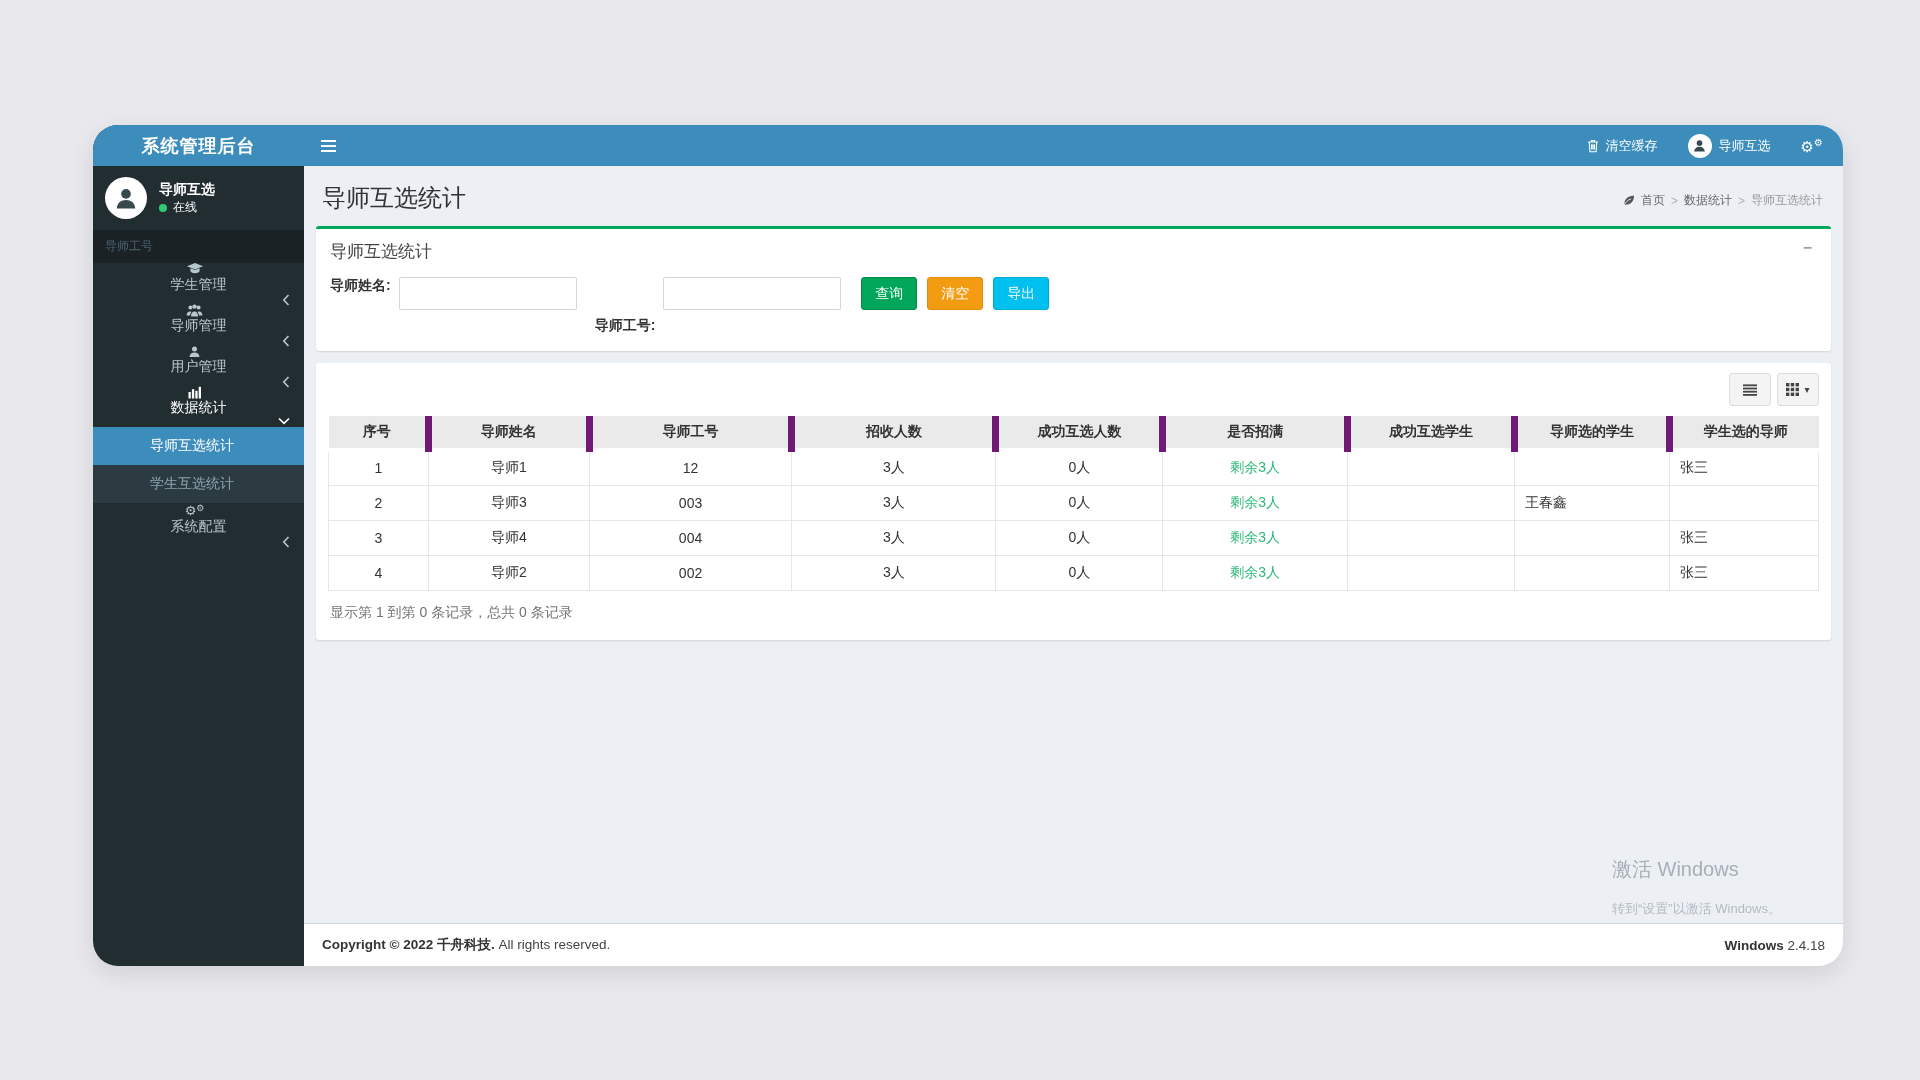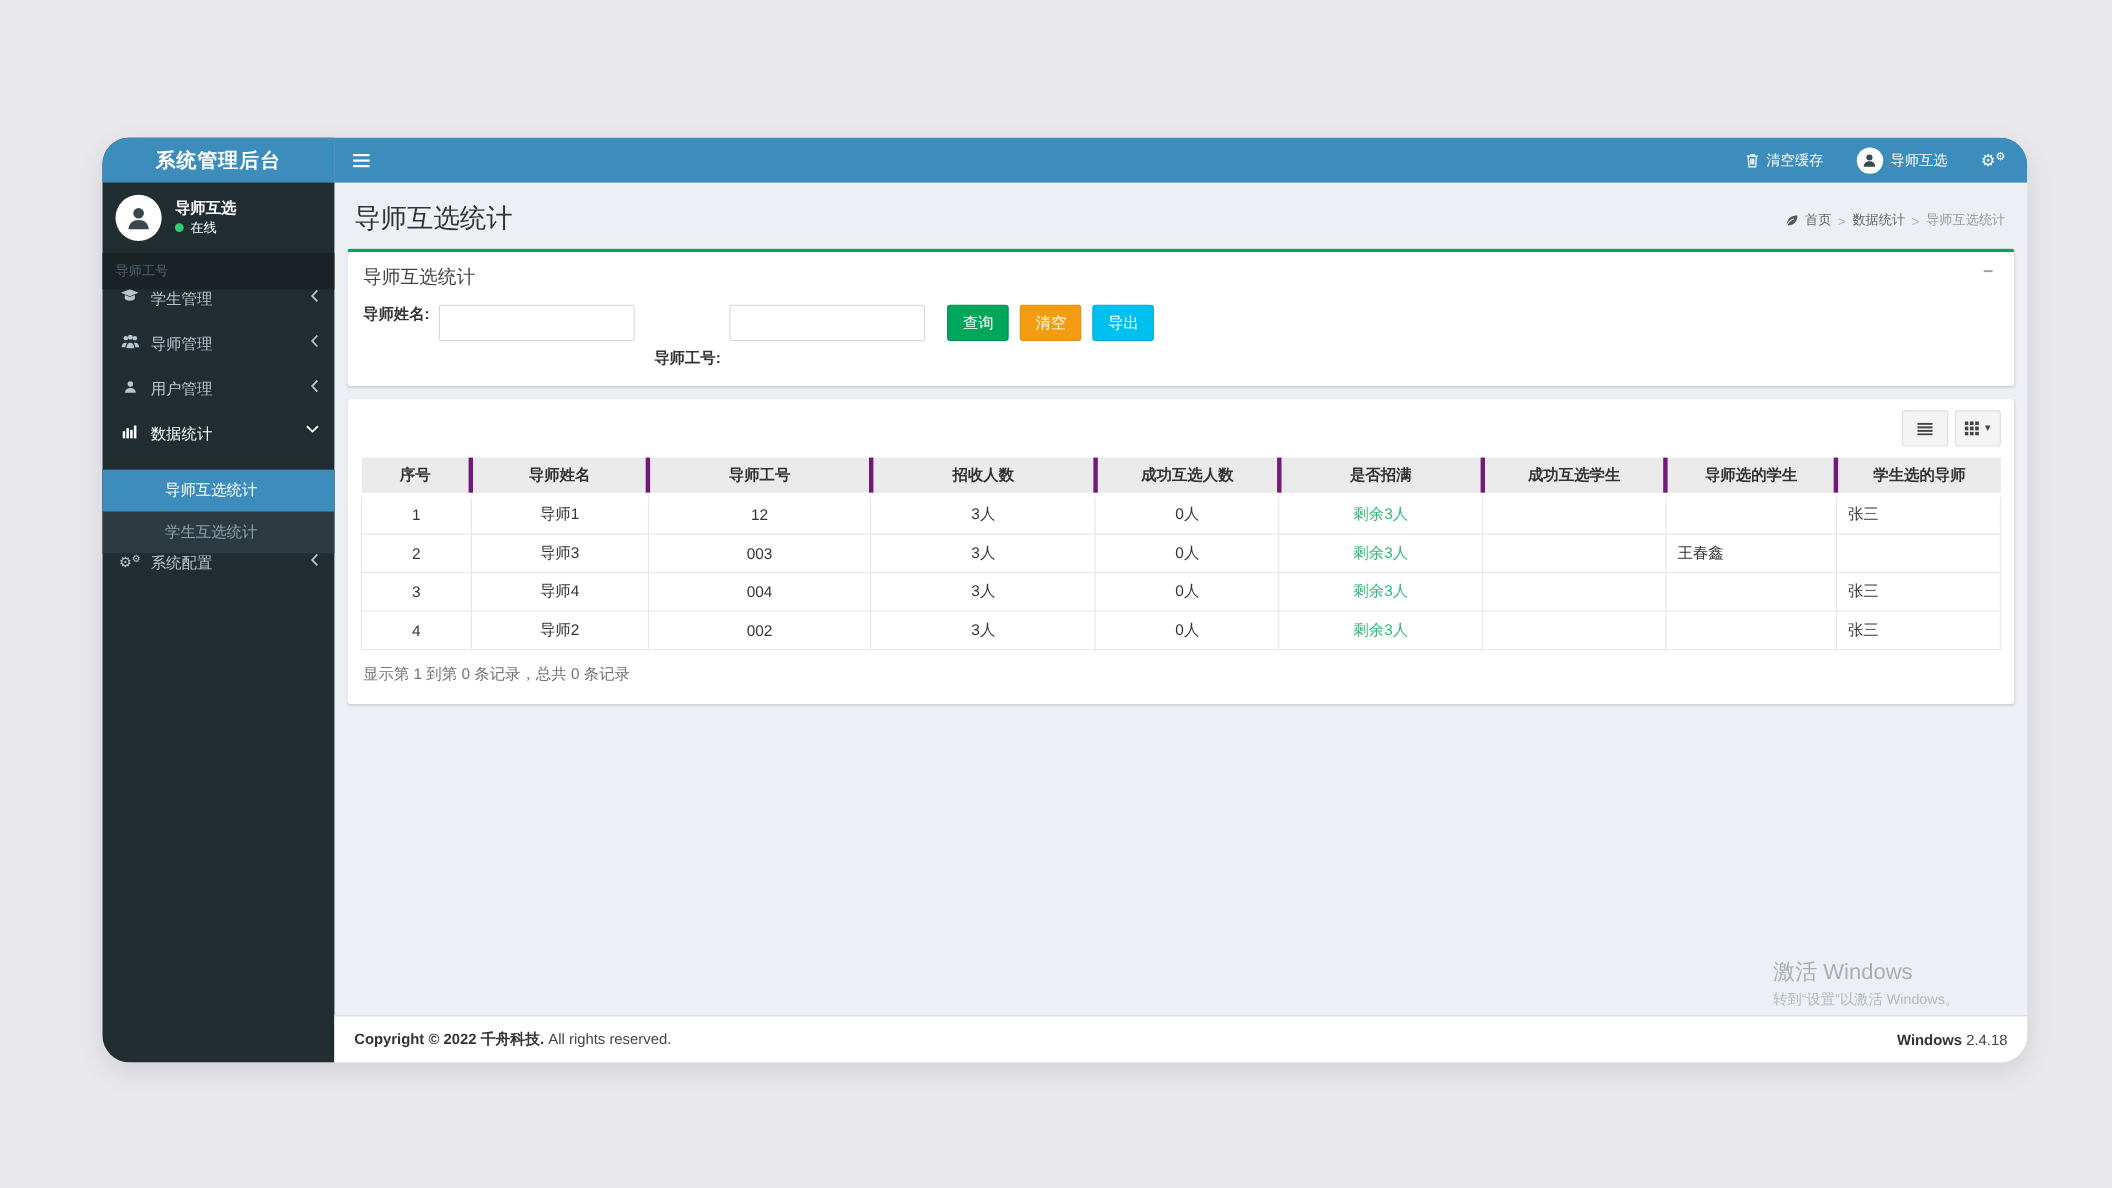--- a/index.html
+++ b/index.html
@@ -15,22 +15,22 @@
   .logo { height:41px; background:#3c8dbc; color:#fff; font-size:18px; font-weight:700;
     display:flex; align-items:center; justify-content:center; letter-spacing:1px; }
   .user-panel { display:flex; align-items:center; gap:12px; padding:11px 12px; }
   .avatar { width:42px; height:42px; border-radius:50%; background:#fff; display:flex;
     align-items:center; justify-content:center; flex:0 0 42px; }
   .avatar svg { fill:#39474e; }
   .user-meta .uname { color:#fff; font-size:14px; font-weight:700; margin-bottom:4px; }
   .user-meta .ustatus { color:#fff; font-size:12px; display:flex; align-items:center; gap:6px; }
   .dot { width:8px; height:8px; border-radius:50%; background:#2ecc71; display:inline-block; }
   .side-section { background:#1a2226; color:#4b646f; font-size:12px; padding:8px 12px; }
-  .nav-item { height:41px; display:flex; padding:0 14px;
-    color:#b8c7ce; font-size:14px; cursor:pointer; }
+  .nav-item { height:41px; display:flex; align-items:center; padding:0 14px;
+    color:#b8c7ce; font-size:14px; cursor:pointer;flex-direction:column; }
   .nav-item .nicon { width:22px; margin-right:8px; display:flex; justify-content:center; color:#b8c7ce; }
   .nav-item .nicon svg { fill:currentColor; }
   .nav-item .chev { margin-left:auto; color:#b8c7ce; display:flex; }
   .nav-item.open { color:#fff; }
   .nav-item.open .nicon, .nav-item.open .chev { color:#fff; }
   .submenu { background:#2c3b41; }
   .submenu-item { height:38px; display:flex; align-items:center; padding-left:57px;
     color:#8aa4af; font-size:14px; cursor:pointer; }
   .submenu-item.active { background:#3c8dbc; color:#fff; }
 
@@ -74,38 +74,38 @@
 
   .panel.tablebox { padding:10px 12px 18px 12px; }
   .toolbar { display:flex; justify-content:flex-end; gap:6px; margin-bottom:10px; }
   .tbtn { height:33px; min-width:42px; background:#f4f4f4; border:1px solid #ddd; border-radius:3px;
     display:flex; align-items:center; justify-content:center; gap:5px; color:#444; cursor:pointer; }
   .tbtn svg { fill:#444; }
   .caret { font-size:10px; color:#444; }
 
   table { width:100%; border-collapse:collapse; font-size:14px; color:#333; }
   thead th { background:#eaeaea; font-weight:700; height:34px; text-align:center;
-    border-left:4px solid #701a75; border-bottom:4px solid #fff; padding:0 4px; }
+    border-left:7px solid #701a75; border-bottom:4px solid #fff; padding:0 4px; }
   thead th:first-child { border-left:none;text-align:center; }
   tbody td { height:35px; text-align:center; border:1px solid #e6e6e6; background:#fff; padding:0 6px; }
   tbody tr:first-child td { border-top:none; }
   tbody td.ta-l { text-align:left; padding-left:10px; }
   td.green { color:#2db978; }
   tr.summary td { font-weight:700; }
   .record-info { margin-top:13px; font-size:14px; color:#737373; padding-left:2px; }
 
   .footer { height:43px; background:#fff; border-top:1px solid #d2d6de; display:flex;
     align-items:center; padding:0 18px; font-size:13.5px; color:#444; }
   .footer b { color:#333; }
   .footer .ver { margin-left:auto; }
 
   .watermark { position:absolute; right:62px; bottom:48px; color:rgba(110,120,130,0.55);
     pointer-events:none; }
   .watermark .w1 { font-size:20px; }
-  .watermark .w2 { font-size:13px; margin-top:3px; color:rgba(110,120,130,0.45); }
+  .watermark .w2 { font-size:13px; margin-top:17px; color:rgba(110,120,130,0.45); }
 </style>
 </head>
 <body>
 
 <div class="app-card">
 
   <aside class="sidebar">
     <div class="logo">
       <span>系统管理后台</span>
     </div>

